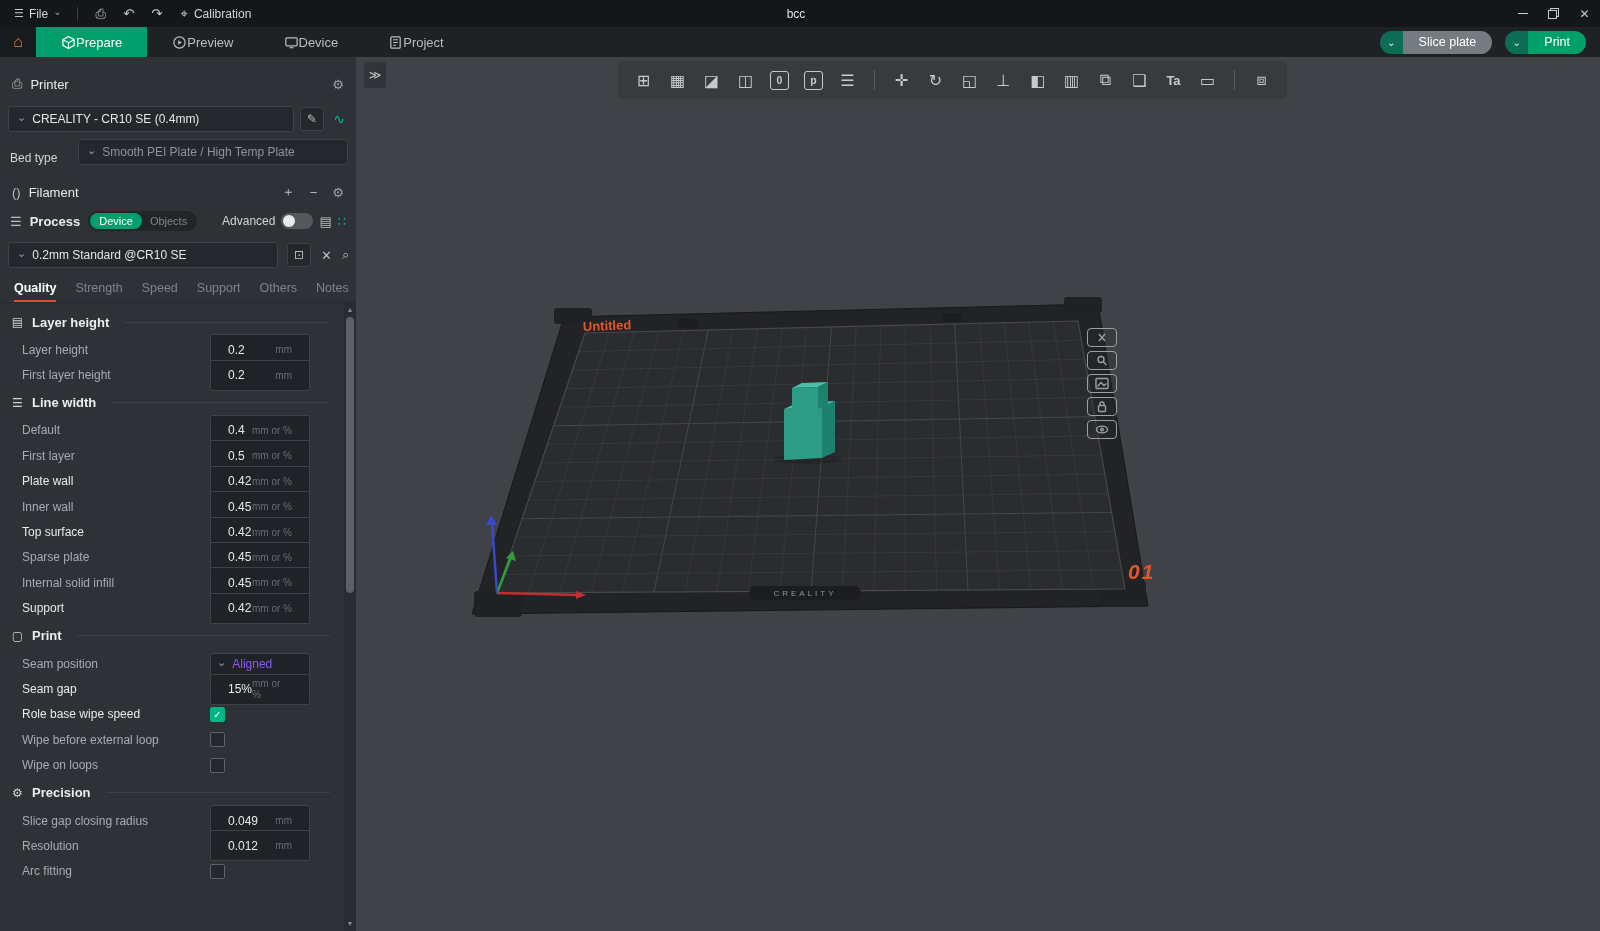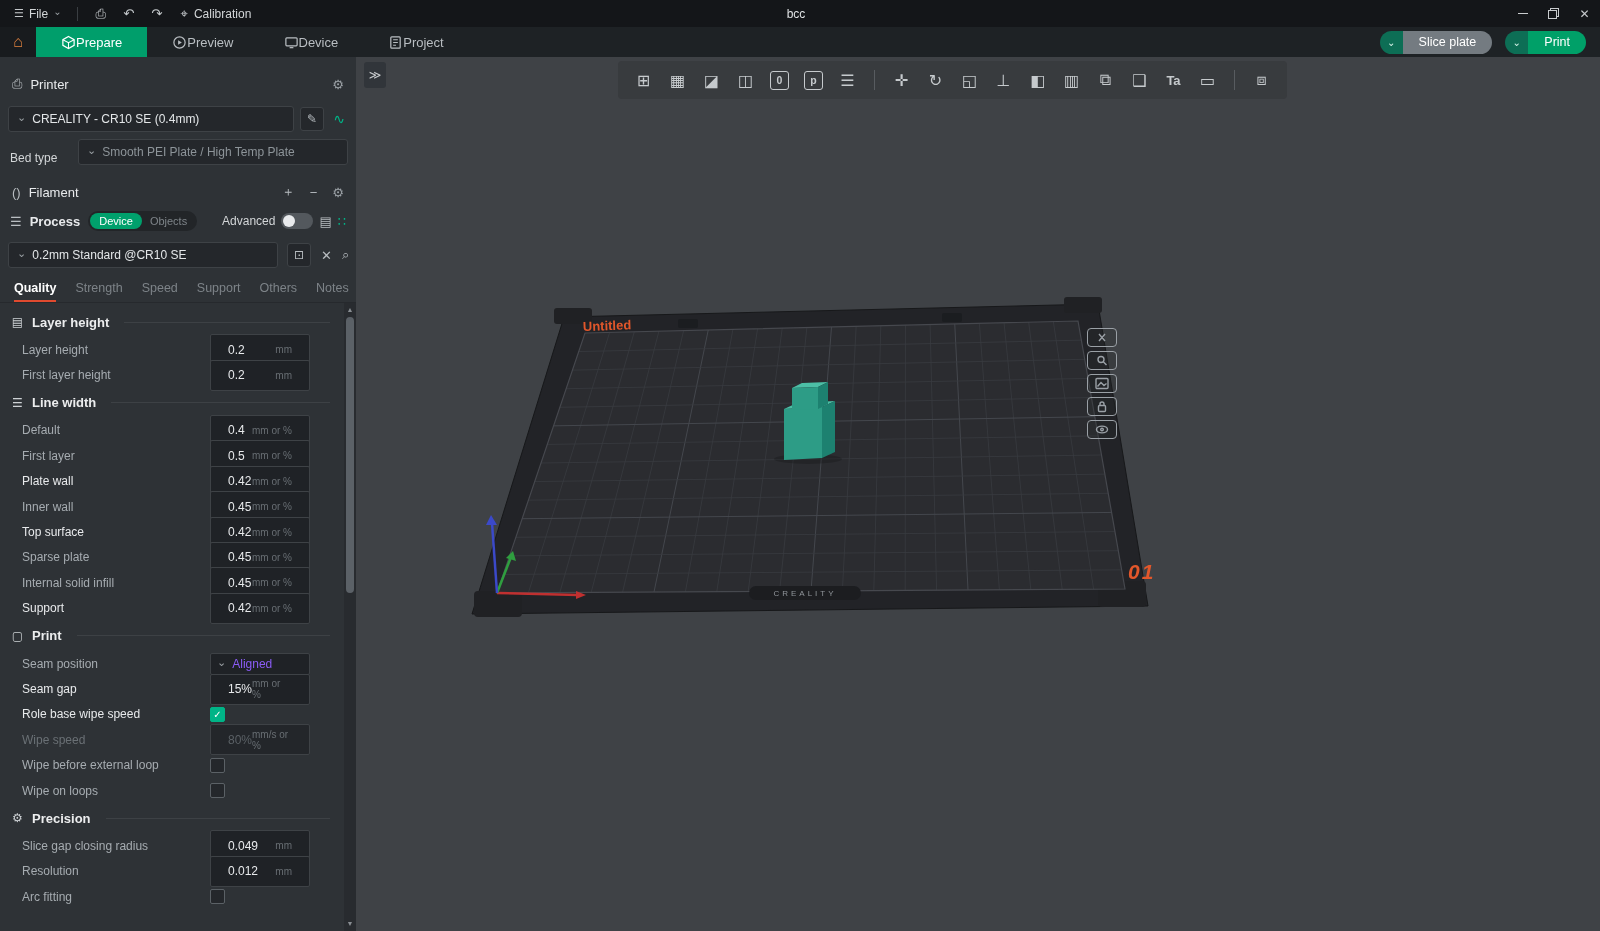--- a/index.html
+++ b/index.html
@@ -403,27 +403,20 @@
               <span class="p-label em">Seam gap</span>
               <div class="p-ctl p-input">
                 <span class="val">15%</span>
                 <span class="unit">mm or %</span>
               </div>
             </div>
             <div class="param-row">
               <span class="p-label em">Role base wipe speed</span>
               <div class="p-ctl">
                 <span class="p-check on">✓</span>
-              </div>
-            </div>
-            <div class="param-row">
-              <span class="p-label dis">Wipe speed</span>
-              <div class="p-ctl p-input dis">
-                <span class="val">80%</span>
-                <span class="unit">mm/s or %</span>
               </div>
             </div>
             <div class="param-row">
               <span class="p-label">Wipe before external loop</span>
               <div class="p-ctl">
                 <span class="p-check"></span>
               </div>
             </div>
             <div class="param-row">
               <span class="p-label">Wipe on loops</span>

